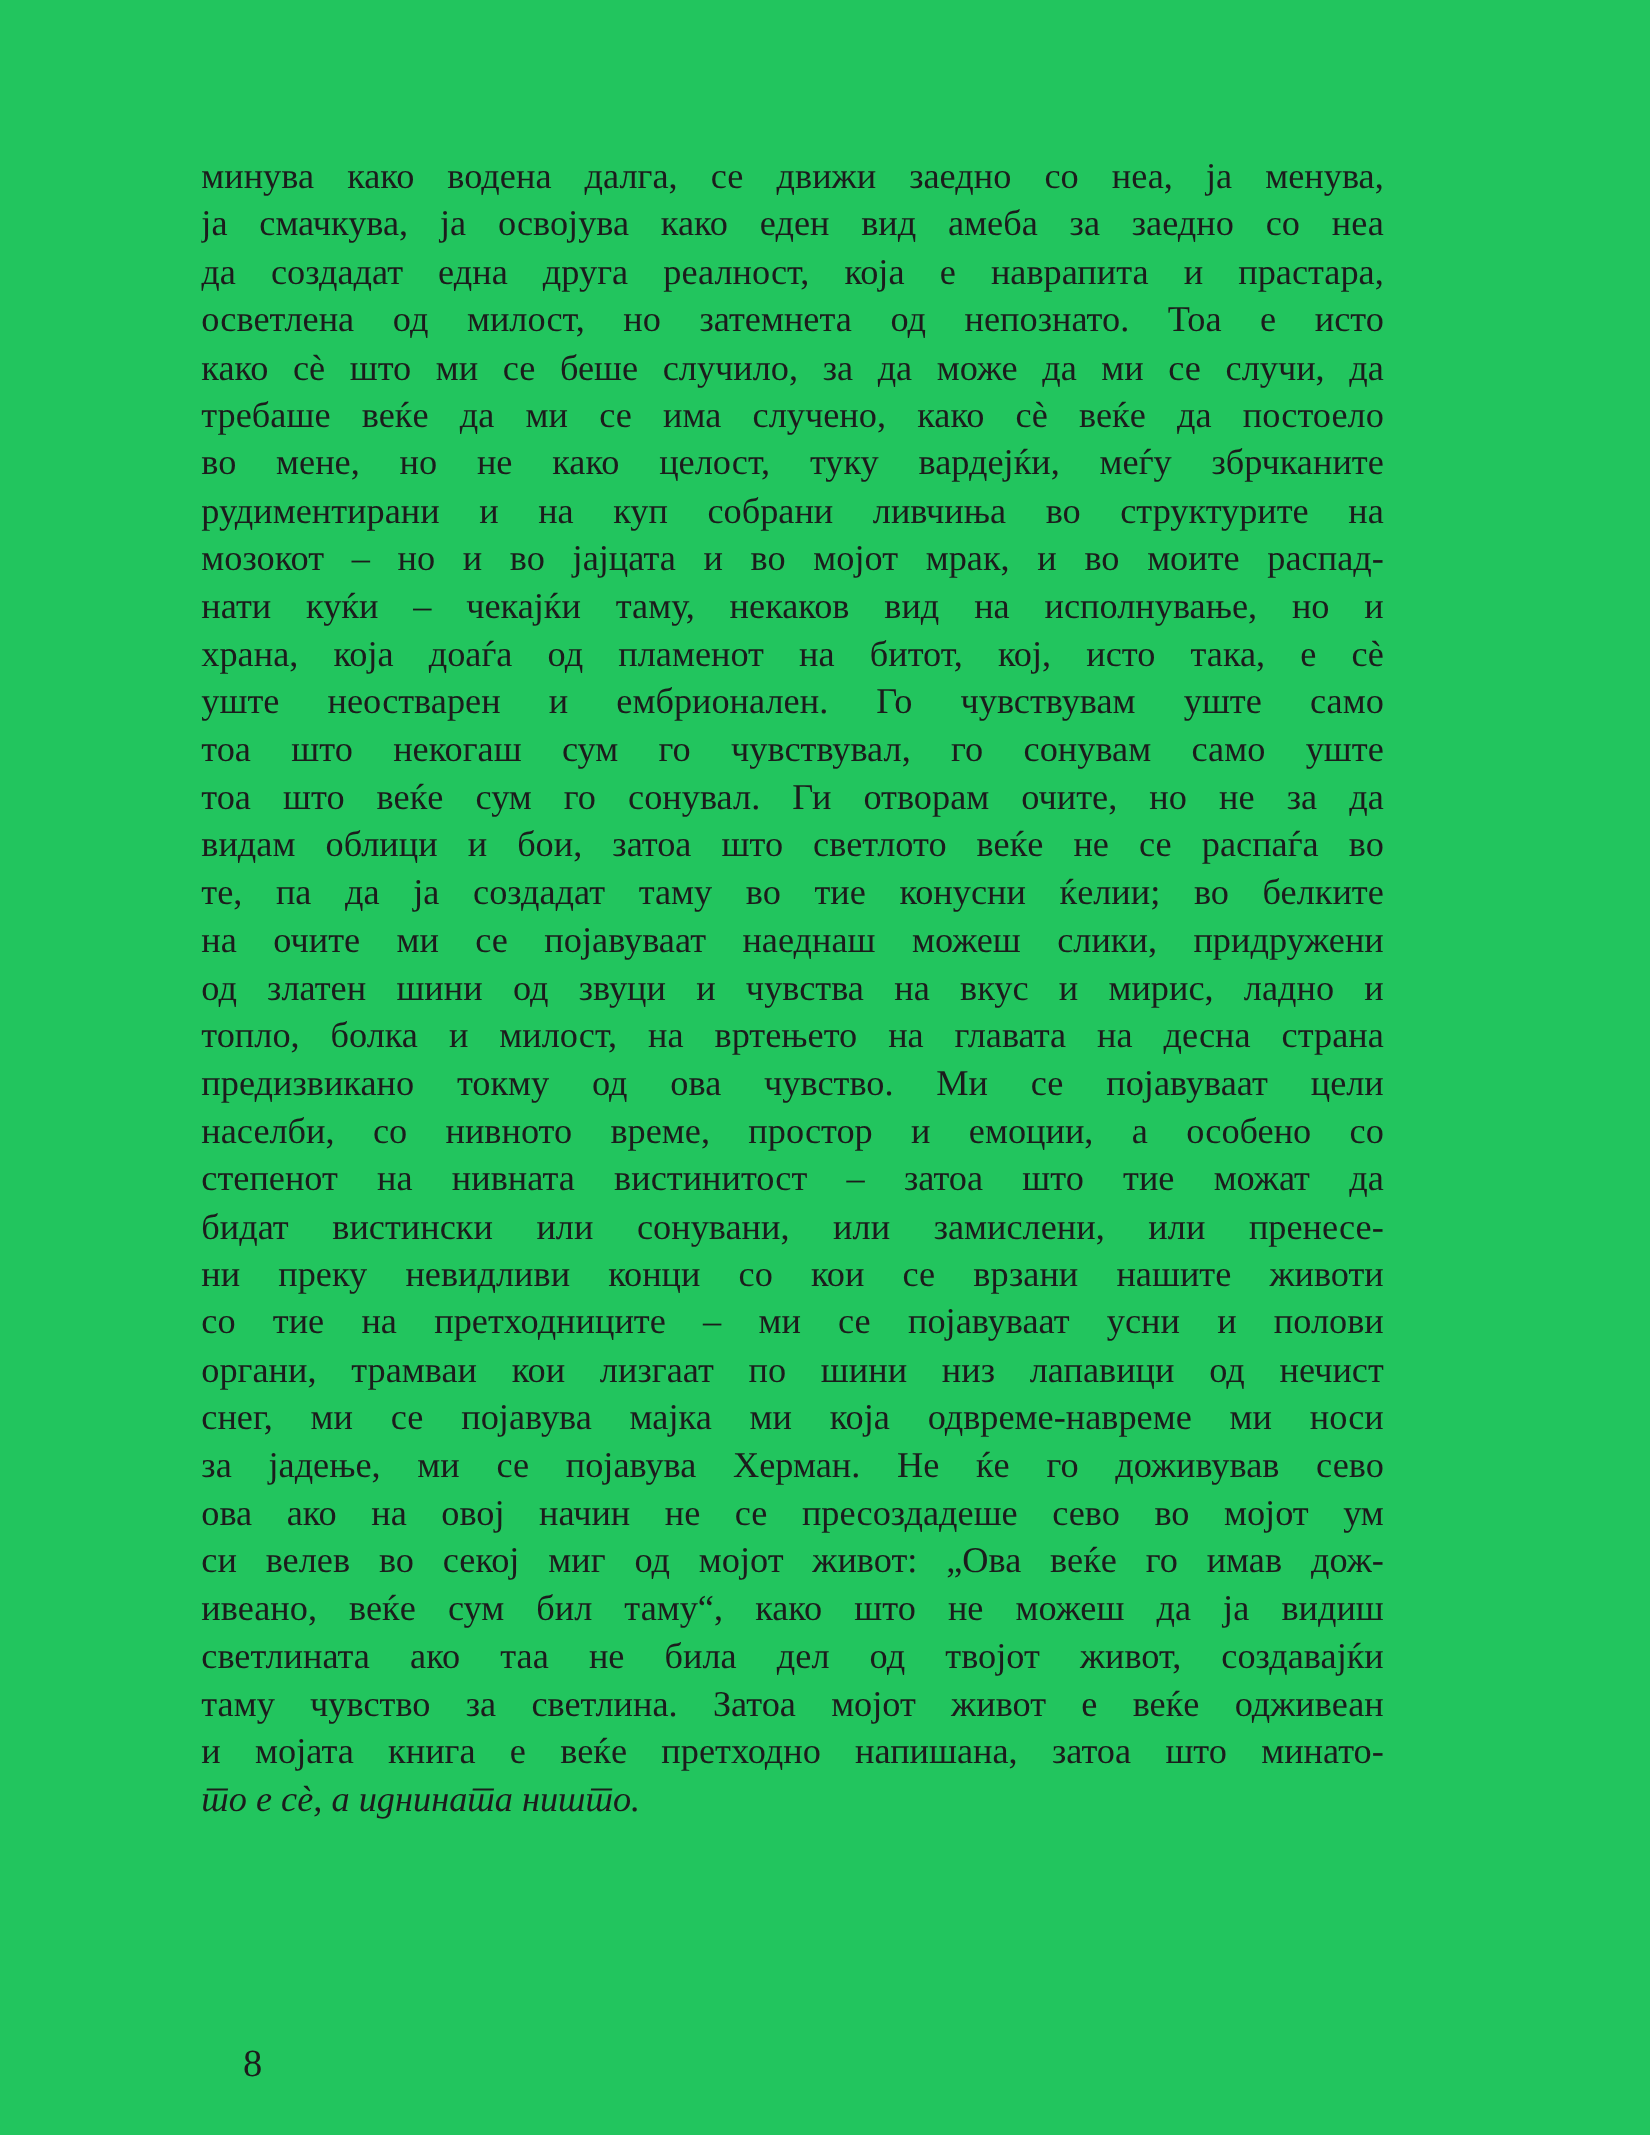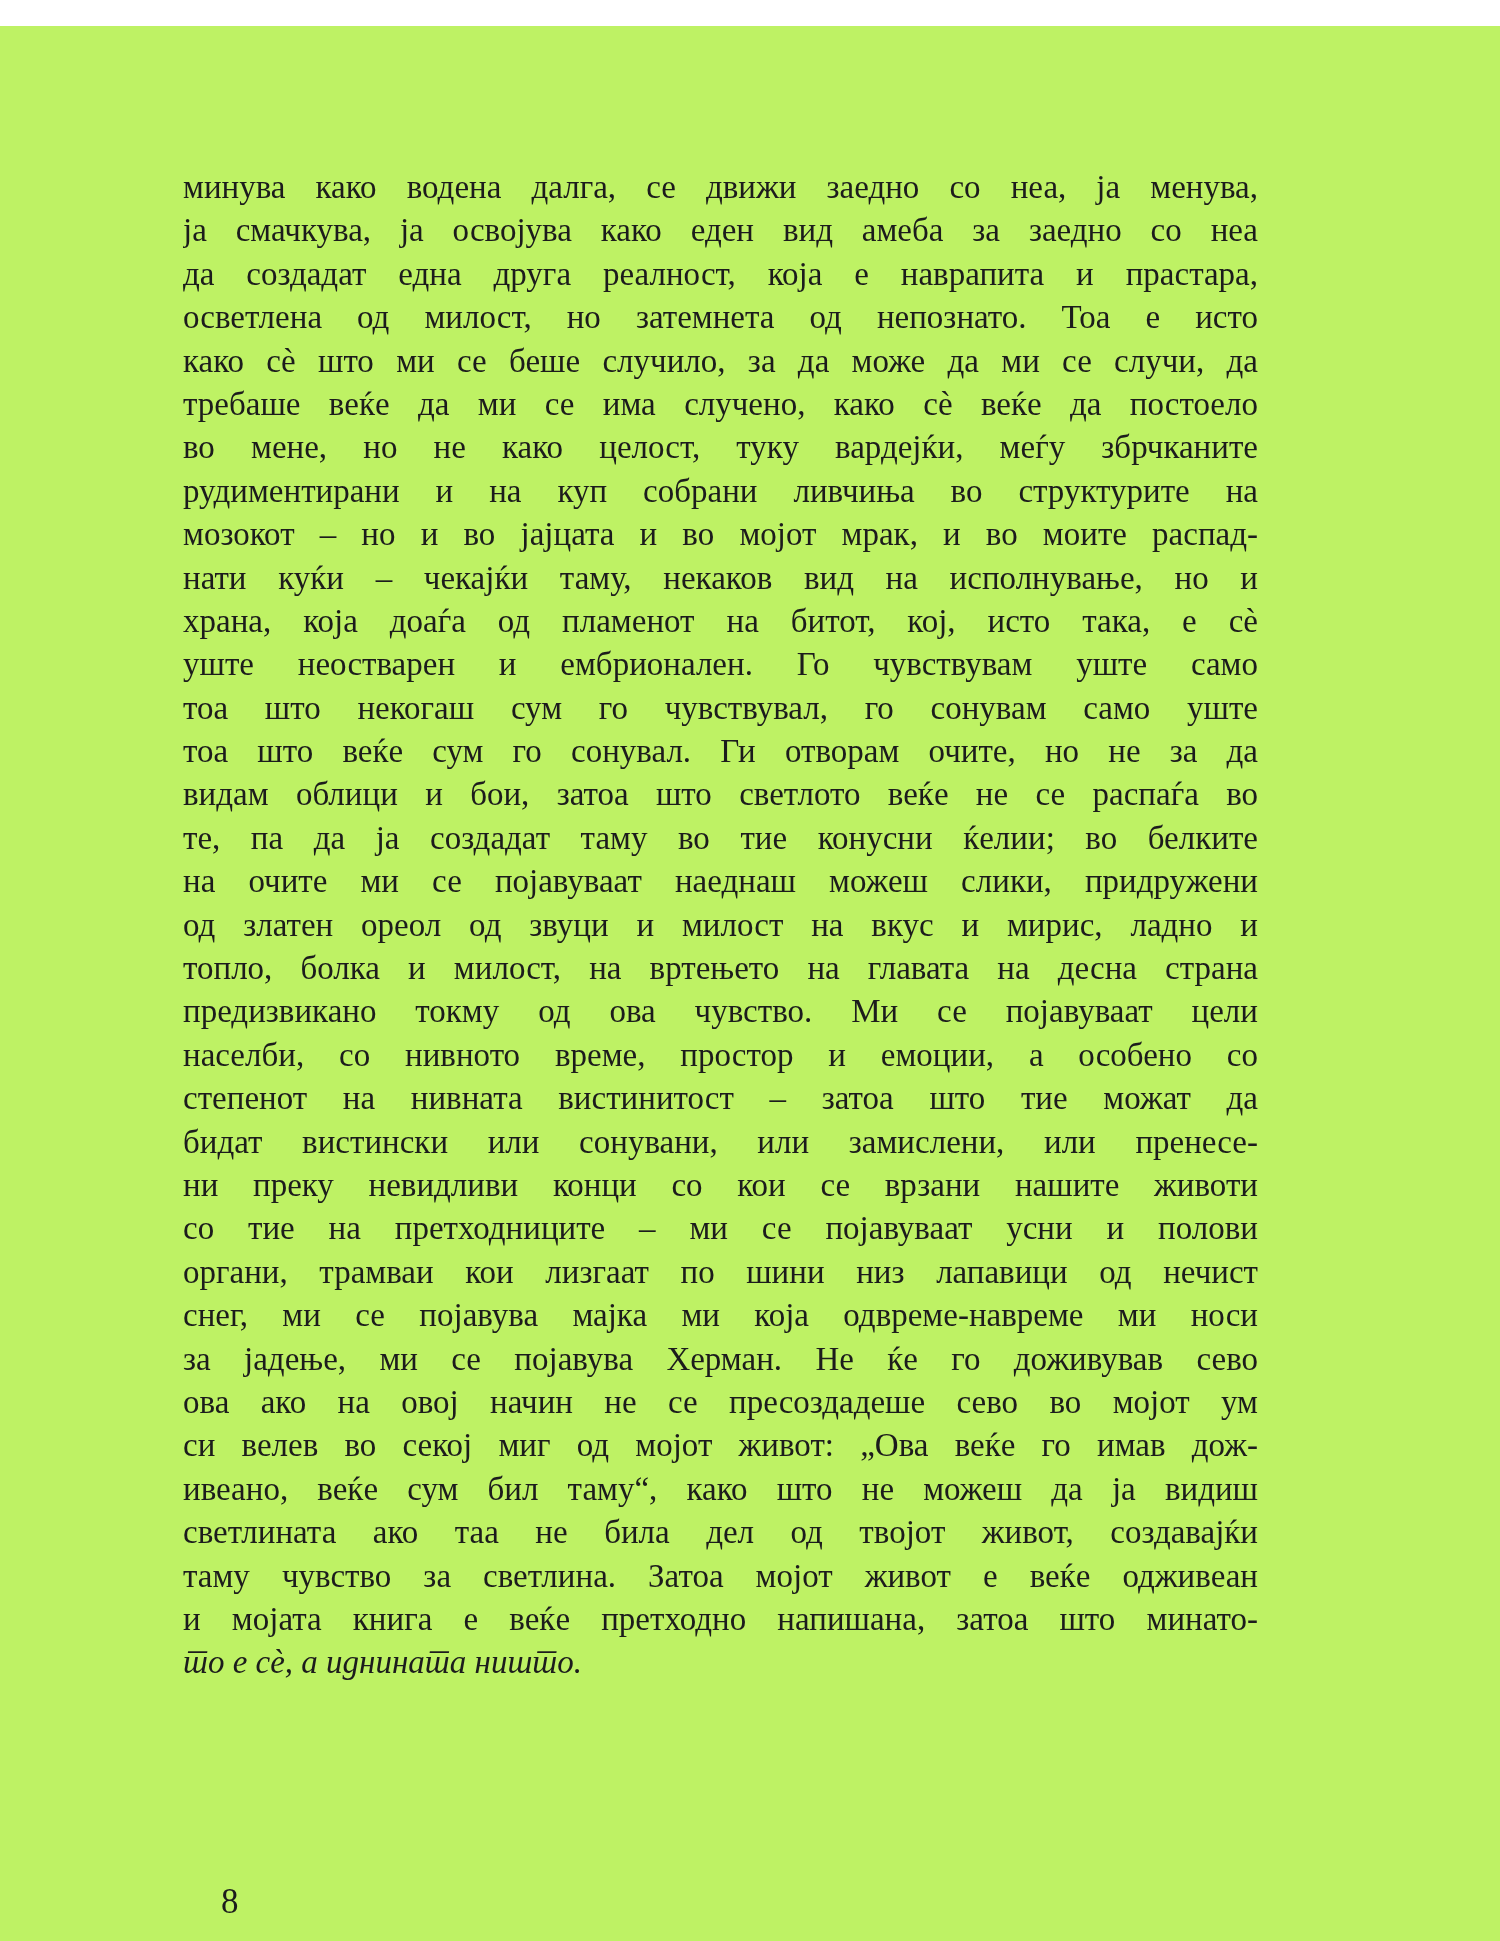--- a/index.html
+++ b/index.html
@@ -11,22 +11,21 @@
     height: 1941px;
     background: #ffffff;
     position: relative;
     overflow: hidden;
     font-family: "Liberation Serif", "DejaVu Serif", serif;
     color: #1c1c1c;
   }
   .page {
     position: absolute;
     inset: 0;
-    background: #bef264;
-    margin-top: 26px;
+    background: #22c55e;
   }
   .text-block {
     position: absolute;
     left: 183px;
     top: 140px;
     width: 1075px;
   }
   .line {
     font-size: 33px;
     line-height: 43.4px;
@@ -64,21 +63,21 @@
       <div class="line">рудиментирани и на куп собрани  ливчиња во структурите на</div>
       <div class="line">мозокот – но и во јајцата и во мојот мрак, и во моите распад-</div>
       <div class="line">нати куќи – чекајќи таму, некаков вид на исполнување, но и</div>
       <div class="line">храна, која доаѓа од пламенот на битот, кој, исто така, е сѐ</div>
       <div class="line">уште неостварен и ембрионален.  Го чувствувам уште само</div>
       <div class="line">тоа што некогаш сум го чувствувал, го сонувам само уште</div>
       <div class="line">тоа што веќе сум го сонувал. Ги отворам очите, но не за да</div>
       <div class="line">видам облици и бои, затоа што светлото веќе не се распаѓа во</div>
       <div class="line">те, па да ја создадат  таму во тие конусни ќелии; во белките</div>
       <div class="line">на очите ми се појавуваат наеднаш можеш слики, придружени</div>
-      <div class="line">од  златен ореол од звуци и милост на вкус и мирис, ладно и</div>
+      <div class="line">од  златен шини од звуци и чувства на вкус и мирис, ладно и</div>
       <div class="line">топло, болка и милост, на вртењето на главата на десна страна</div>
       <div class="line">предизвикано токму од ова чувство. Ми се појавуваат  цели</div>
       <div class="line">населби, со нивното време, простор и емоции, а особено со</div>
       <div class="line">степенот на нивната вистинитост – затоа што тие можат да</div>
       <div class="line">бидат вистински или сонувани, или замислени, или пренесе-</div>
       <div class="line">ни преку невидливи конци со кои се врзани нашите животи</div>
       <div class="line">со тие на претходниците – ми се појавуваат усни и полови</div>
       <div class="line">органи, трамваи кои лизгаат по шини низ лапавици од нечист</div>
       <div class="line">снег, ми се појавува  мајка ми која одвреме-навреме  ми носи</div>
       <div class="line">за јадење, ми се појавува  Херман. Не ќе го доживував сево</div>

